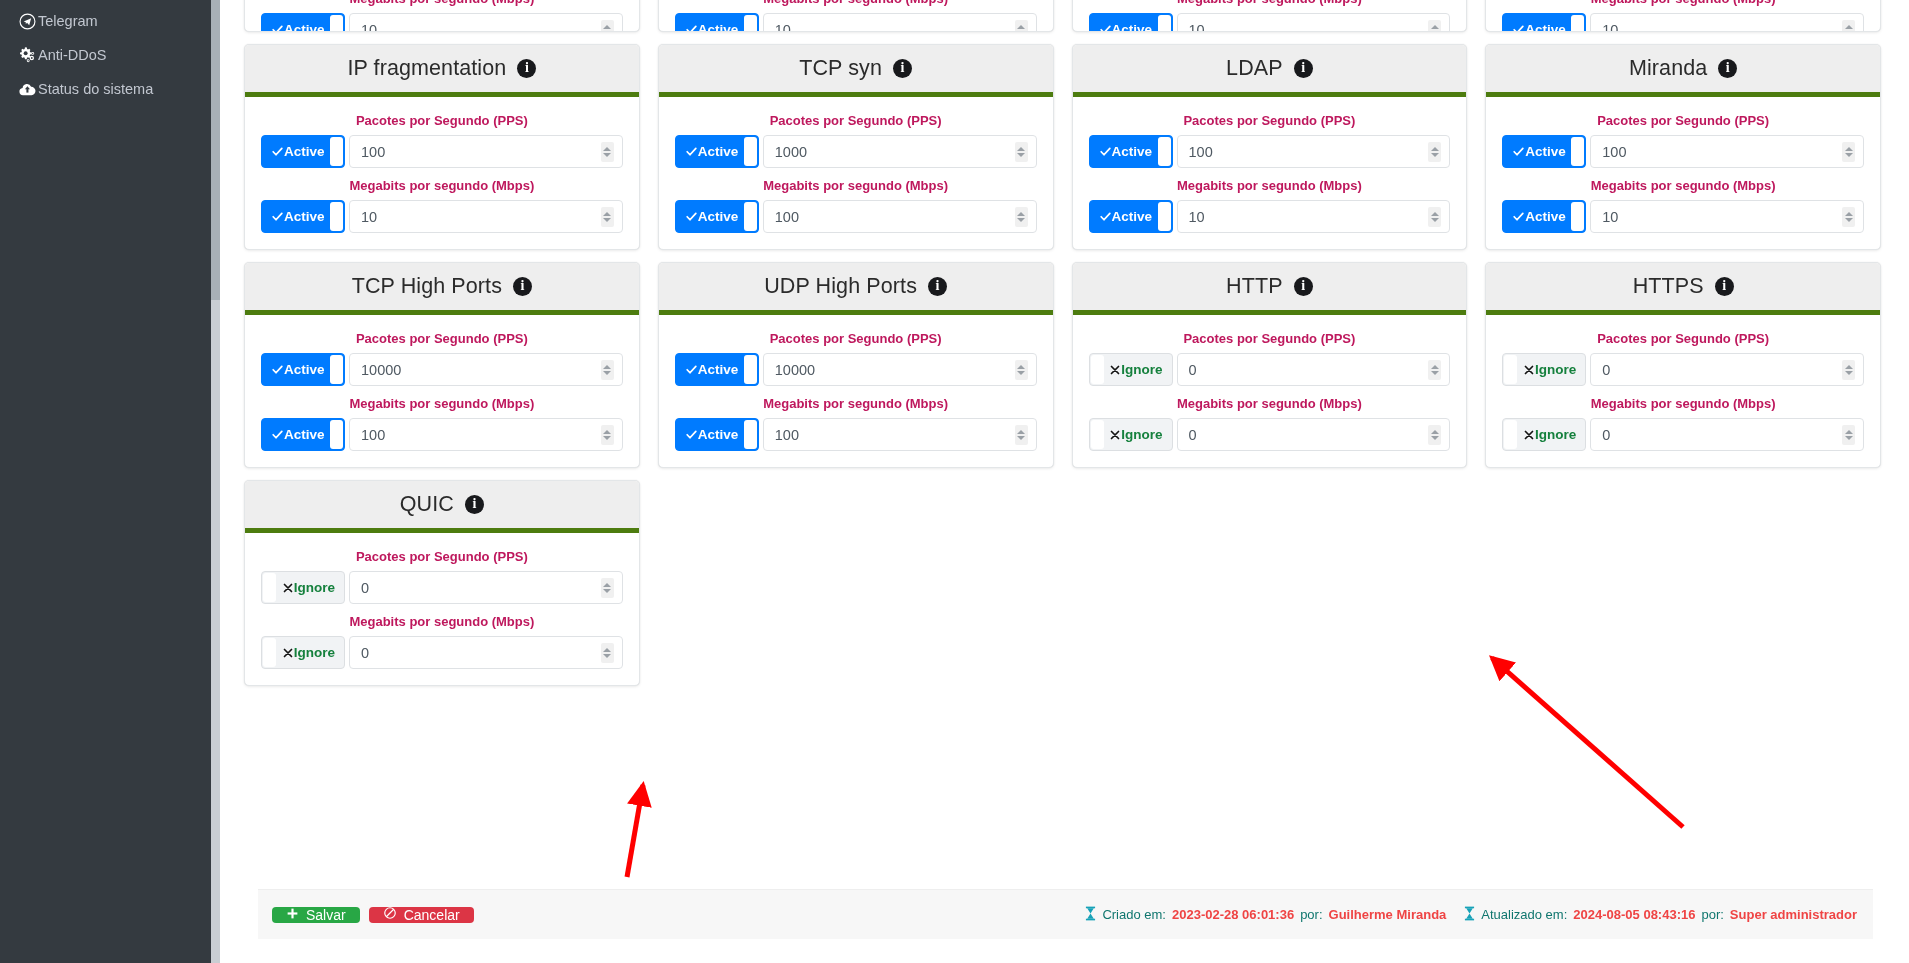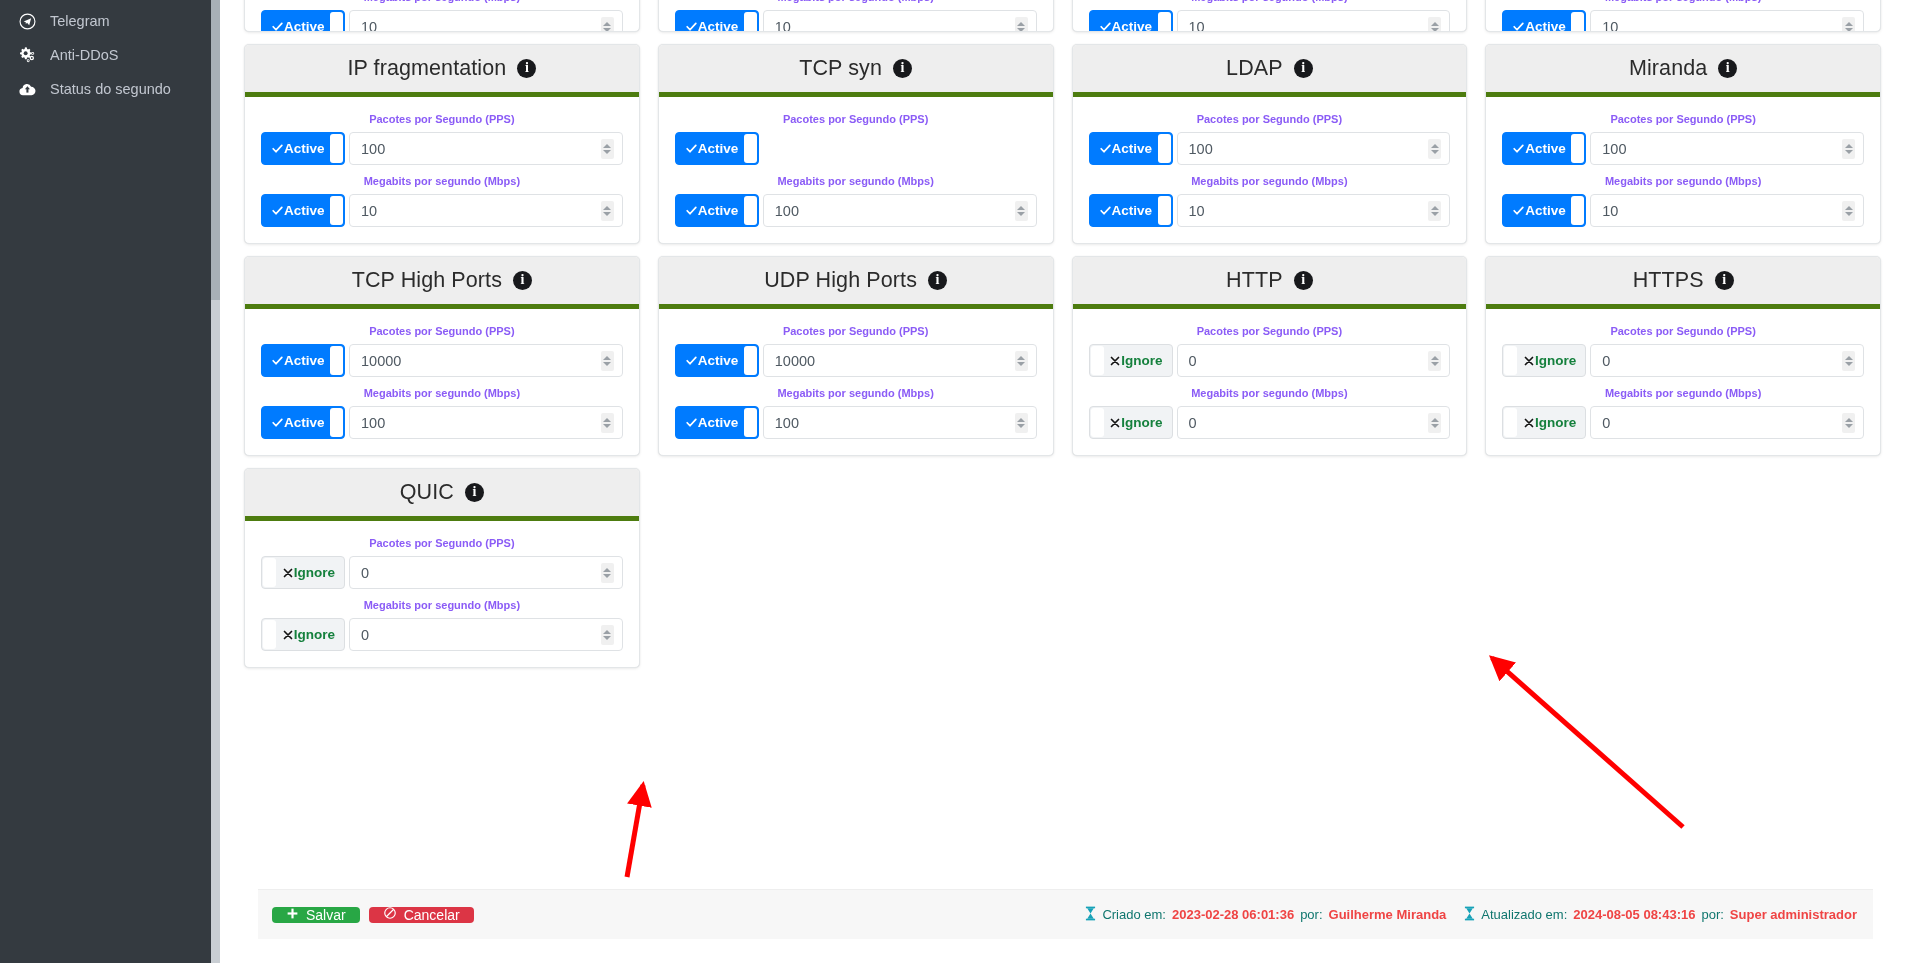--- a/index.html
+++ b/index.html
@@ -18,21 +18,21 @@
     padding-top: 4px;
     position: relative;
     z-index: 5;
   }
   .side-item {
     display: flex; align-items: center;
     height: 34px;
     padding: 0 0 0 16px;
     color: #c2c7d0;
     font-size: 14.5px;
-    gap: 12px;
+    gap: 0;
     cursor: pointer;
   }
   .side-item .sico {
     width: 22px; display: flex; align-items: center; justify-content: center;
     color: #ffffff; flex: 0 0 22px;
   }
   .side-item .slabel { white-space: nowrap; }
   #sidebar-scroll-track {
     position: absolute; top: 0; right: 0; width: 9px; height: 963px;
     background: #c9ced3;
@@ -86,21 +86,21 @@
     background: #18191c; color: #ffffff;
     display: inline-flex; align-items: center; justify-content: center;
     font-family: "Liberation Serif", serif;
     font-weight: bold; font-size: 14px; line-height: 1;
     cursor: pointer; flex: 0 0 19px;
     padding-bottom: 1px;
   }
   .card-body { padding: 14px 16px 16px 16px; }
   .field-label {
     text-align: center;
-    font-size: 11px; font-weight: bold; color: #8b5cf6;
+    font-size: 13px; font-weight: bold; color: #be185d;
     margin-bottom: 7px; margin-top: 2px;
   }
   .input-row { display: flex; align-items: stretch; height: 33px; }
 
   
   .toggle {
     position: relative;
     width: 84px; flex: 0 0 84px;
     border-radius: 4px;
     display: flex; align-items: center;
@@ -230,21 +230,21 @@
     </div>
 
     <div class="side-item">
       <span class="sico">
         <svg width="19" height="19" viewBox="0 0 24 24" fill="#ffffff">
           <path d="M6.3 19.2a4.6 4.6 0 0 1-.5-9.16 5.6 5.6 0 0 1 10.75-1.36 4.1 4.1 0 0 1 .55 10.52z"></path>
           <path d="M11.9 7.8 15.1 11.6 8.7 11.6 Z" fill="#343a40"></path>
           <rect x="10.6" y="11.3" width="2.6" height="4.6" fill="#343a40"></rect>
         </svg>
       </span>
-      <span class="slabel">Status do segundo</span>
+      <span class="slabel">Status do sistema</span>
     </div>
 
     <div id="sidebar-scroll-track">
       <div id="sidebar-scroll-thumb"></div>
     </div>
   </nav>
 
   <main id="main">
     <div id="content-wrap">
 
@@ -417,20 +417,27 @@
                   <div class="toggle on">
                     <span class="tgl-txt">
                       <span>
                         <svg width="13" height="13" viewBox="0 0 24 24">
                           <path d="M4 12.5 L9.2 18 L20 6.2" fill="none" stroke="#ffffff" stroke-width="3.2" stroke-linecap="round" stroke-linejoin="round"></path>
                         </svg>
                       </span>
                       <span>Active</span>
                     </span>
                     <span class="knob"></span>
+                  </div>
+                  <div class="numfield">
+                    <span class="val">1000</span>
+                    <span class="spinner">
+                      <i class="up"></i>
+                      <i class="down"></i>
+                    </span>
                   </div>
                 </div>
                 <div style="height:8px"></div>
                 <div class="field-label">Megabits por segundo (Mbps)</div>
                 <div class="input-row">
                   <div class="toggle on">
                     <span class="tgl-txt">
                       <span>
                         <svg width="13" height="13" viewBox="0 0 24 24">
                           <path d="M4 12.5 L9.2 18 L20 6.2" fill="none" stroke="#ffffff" stroke-width="3.2" stroke-linecap="round" stroke-linejoin="round"></path>

